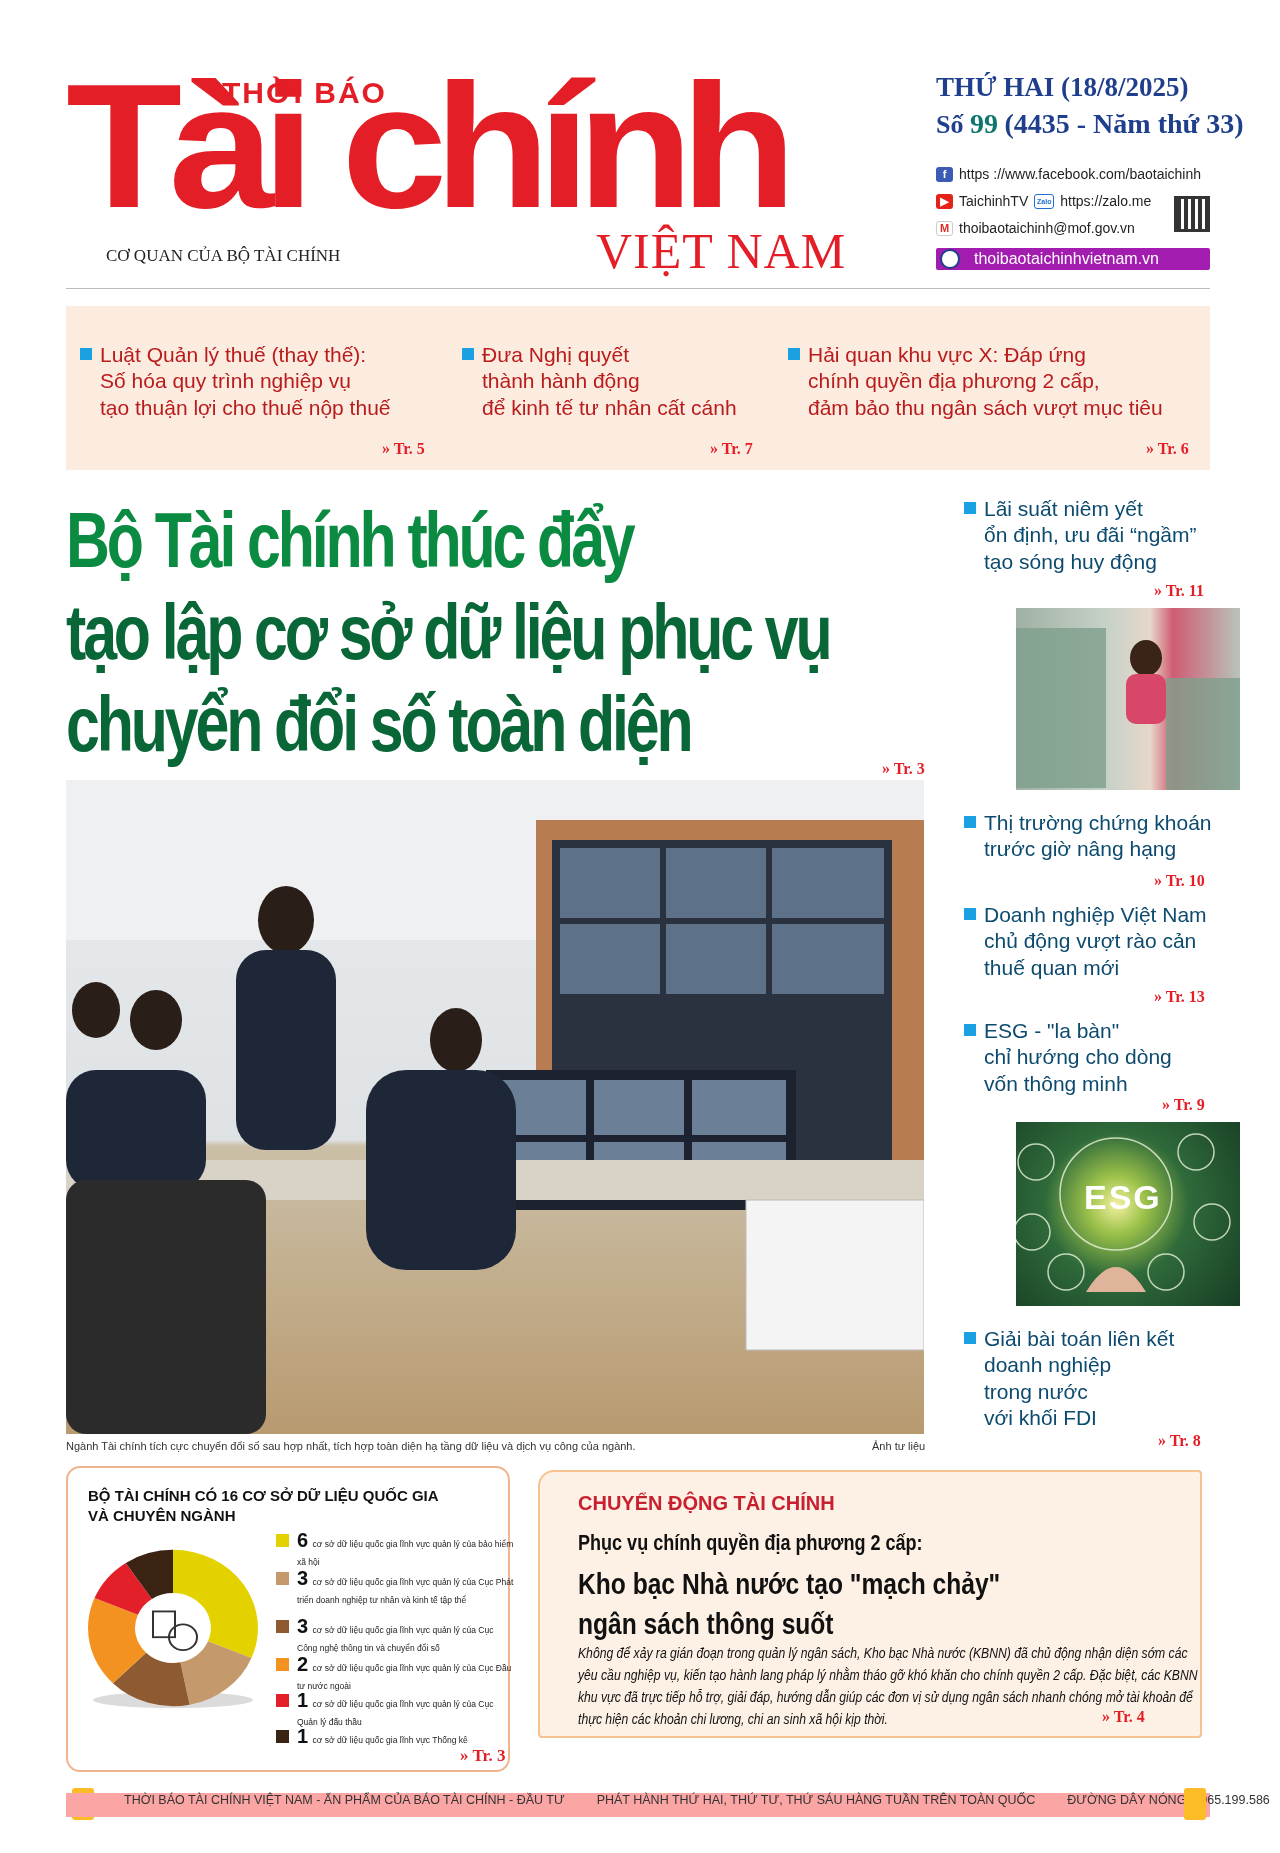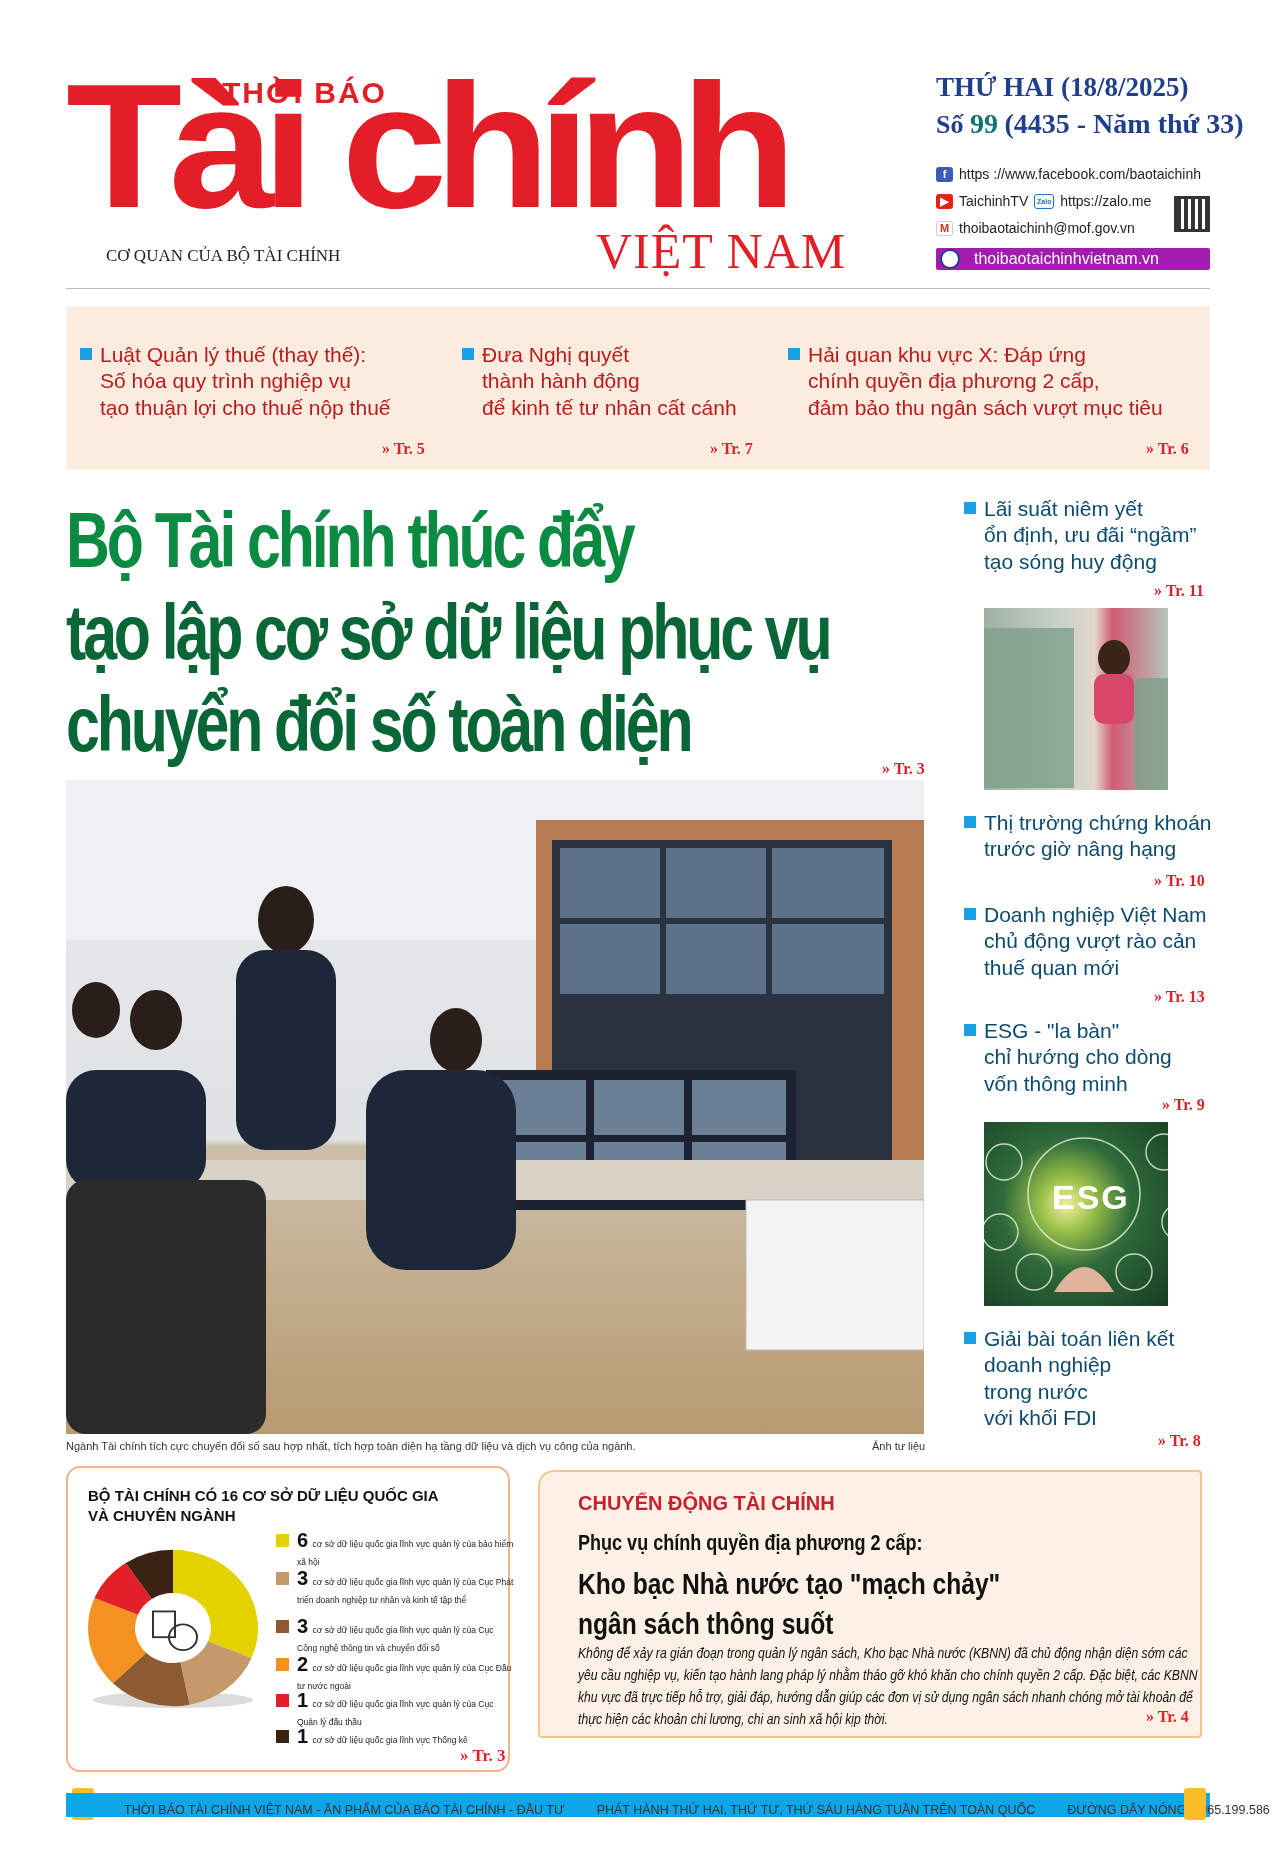--- a/index.html
+++ b/index.html
@@ -29,36 +29,36 @@
 
 .headline{left:66px;top:494px;width:880px;font:700 78px/92px "Liberation Sans",sans-serif;color:#0b8a42;letter-spacing:-4px;transform:scaleX(.78);transform-origin:left top;width:1130px}
 .headline span{display:block}
 .headline .l2,.headline .l3{color:#086637}
 .photo{left:66px;top:780px;width:858px;height:654px;overflow:hidden;background:linear-gradient(180deg,#e9ecee 0%,#dfe2e4 55%,#cbbfa7 56%,#b89a70 100%)}
 .caption{left:66px;top:1440px;font-size:11px;color:#333}
 .credit{left:872px;top:1440px;font-size:11px;color:#333}
 
 .rc{left:966px;width:260px;font:400 21px/1.25 "Liberation Sans",sans-serif;color:#0c4a6e}
 .rc .bullet{margin-left:-20px}
-.rcimg{left:984px;width:184px;overflow:hidden}
+.rcimg{left:1016px;width:224px;overflow:hidden}
 
 .infobox{left:66px;top:1466px;width:444px;height:306px;border:2px solid #f0b48f;border-radius:14px}
 .info-title{left:88px;top:1486px;font:700 15px/1.3 "Liberation Sans",sans-serif;color:#111;width:360px}
 .leg{left:276px;display:flex;gap:8px;width:240px}
 .sw{width:13px;height:13px;flex:none;margin-top:4px}
 .leg .n{font:700 20px/1 "Liberation Sans",sans-serif}
 .leg .t{font:400 8.5px/1.25 "Liberation Sans",sans-serif;color:#222}
 
 .cdbox{left:538px;top:1470px;width:664px;height:268px;background:#fdf0e4;border:2px solid #f6c28f;border-radius:16px 4px 4px 4px}
 .cd-label{left:578px;top:1492px;font:700 20px "Liberation Sans",sans-serif;color:#c8202f}
 .cd-sub{left:578px;top:1530px;font:700 22px "Liberation Sans",sans-serif;color:#111;transform:scaleX(.82);transform-origin:left top;white-space:nowrap}
 .cd-title{left:578px;top:1564px;font:700 30px/40px "Liberation Sans",sans-serif;color:#111;transform:scaleX(.82);transform-origin:left top;white-space:nowrap}
 .cd-body{left:578px;top:1642px;width:740px;font:italic 400 14.5px/22px "Liberation Sans",sans-serif;color:#111;transform:scaleX(.84);transform-origin:left top}
 
-.footer{left:66px;top:1793px;width:1144px;height:24px;background:#0ea5e9;display:flex;align-items:flex-end;padding-left:58px;gap:16px;font-size:12.5px;color:#333;white-space:nowrap}
+.footer{left:66px;top:1793px;width:1144px;height:24px;background:#fca5a5;display:flex;align-items:flex-start;padding-left:58px;gap:16px;font-size:12.5px;color:#333;white-space:nowrap}
 .footer .dot{width:7px;height:7px;border-radius:50%;background:#d21c2a}
 .tab{top:1788px;width:22px;height:32px;background:#fbbc26;border-radius:3px}
 </style>
 </head>
 <body>
 
 <div class="abs logo-big">Tài chính</div>
 <div class="abs logo-small">THỜI BÁO</div>
 <div class="abs logo-vn">VIỆT NAM</div>
 <div class="abs agency">CƠ QUAN CỦA BỘ TÀI CHÍNH</div>
@@ -255,21 +255,21 @@
 <div class="abs tr" style="left:460px;top:1746px;font-size:17px">» Tr. 3</div>
 
 <div class="abs cdbox"></div>
 <div class="abs cd-label">CHUYỂN ĐỘNG TÀI CHÍNH</div>
 <div class="abs cd-sub">Phục vụ chính quyền địa phương 2 cấp:</div>
 <div class="abs cd-title">
   <span>Kho bạc Nhà nước tạo "mạch chảy"</span><br>
   <span>ngân sách thông suốt</span>
 </div>
 <div class="abs cd-body">Không để xảy ra gián đoạn trong quản lý ngân sách, Kho bạc Nhà nước (KBNN) đã chủ động nhận diện sớm các yêu cầu nghiệp vụ, kiến tạo hành lang pháp lý nhằm tháo gỡ khó khăn cho chính quyền 2 cấp. Đặc biệt, các KBNN khu vực đã trực tiếp hỗ trợ, giải đáp, hướng dẫn giúp các đơn vị sử dụng ngân sách nhanh chóng mở tài khoản để thực hiện các khoản chi lương, chi an sinh xã hội kịp thời.</div>
-<div class="abs tr" style="left:1146px;top:1708px">» Tr. 4</div>
+<div class="abs tr" style="left:1102px;top:1708px">» Tr. 4</div>
 
 <div class="abs tab" style="left:72px"></div>
 <div class="abs footer">
   <span>THỜI BÁO TÀI CHÍNH VIỆT NAM - ẤN PHẨM CỦA BÁO TÀI CHÍNH - ĐẦU TƯ</span>
   <span class="dot"></span>
   <span>PHÁT HÀNH THỨ HAI, THỨ TƯ, THỨ SÁU HÀNG TUẦN TRÊN TOÀN QUỐC</span>
   <span class="dot"></span>
   <span>ĐƯỜNG DÂY NÓNG: 0965.199.586</span>
 </div>
 <div class="abs tab" style="left:1184px"></div>

